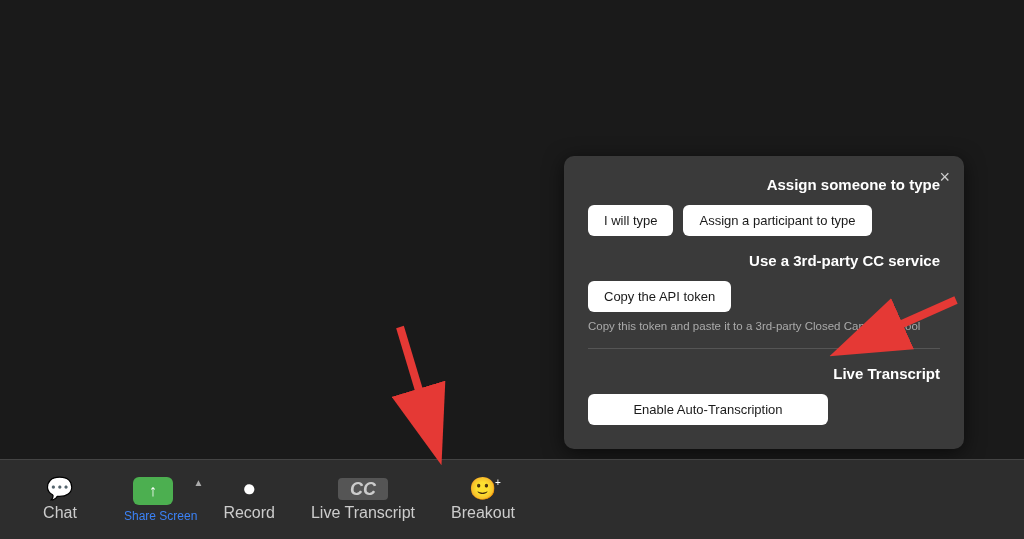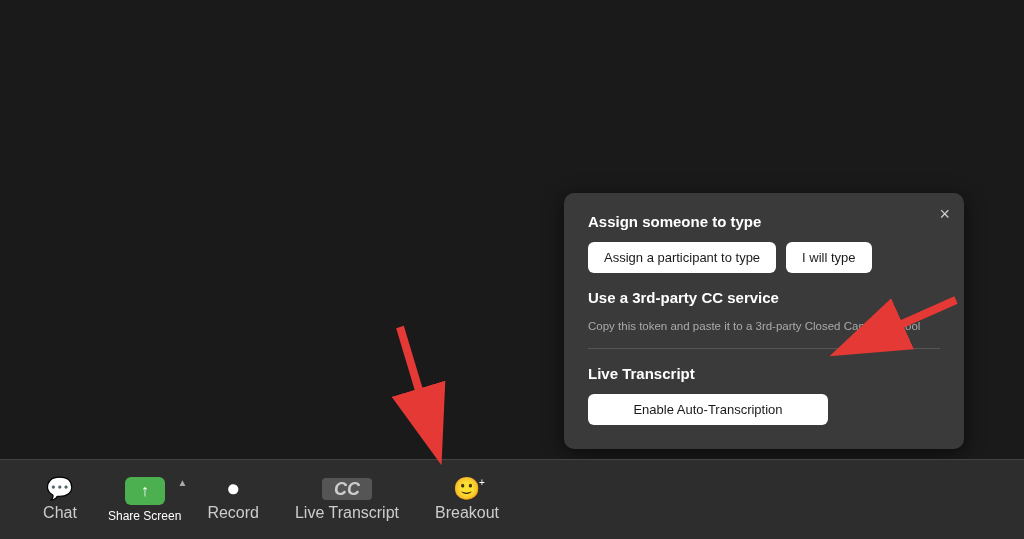--- a/index.html
+++ b/index.html
@@ -69,21 +69,22 @@
       width: 40px;
       height: 28px;
       display: flex;
       align-items: center;
       justify-content: center;
       color: #fff;
       font-size: 16px;
     }
     .share-screen-btn .label {
       font-size: 12px;
-      color: #ffffff;
+      color: #3b82f6;
+      margin-left: 16px;
     }
     .share-screen-chevron {
       position: absolute;
       top: 6px;
       right: 2px;
       font-size: 10px;
       color: #aaa;
     }
 
     
@@ -108,20 +109,21 @@
       font-size: 18px;
       cursor: pointer;
       line-height: 1;
     }
 
     .popup-section-title {
       color: #fff;
       font-size: 15px;
       font-weight: 700;
       margin-bottom: 12px;
+      text-align: right;
     }
 
     .popup-row {
       display: flex;
       gap: 10px;
       margin-bottom: 16px;
     }
 
     .popup-btn {
       background: #fff;
@@ -203,25 +205,26 @@
     </defs>
     <line x1="110" y1="5" x2="20" y2="45" stroke="#e53935" stroke-width="8" marker-end="url(#arrowhead2)"></line>
   </svg>
 </div>
 
 <div class="popup">
   <button class="popup-close">×</button>
 
   <div class="popup-section-title">Assign someone to type</div>
   <div class="popup-row">
+    <button class="popup-btn">I will type</button>
     <button class="popup-btn">Assign a participant to type</button>
-    <button class="popup-btn">I will type</button>
   </div>
 
   <div class="popup-section-title">Use a 3rd-party CC service</div>
+  <button class="popup-btn">Copy the API token</button>
   <div class="popup-copy-desc">Copy this token and paste it to a 3rd-party Closed Captioning tool</div>
 
   <hr class="popup-divider">
 
   <div class="popup-section-title">Live Transcript</div>
   <button class="popup-live-btn">Enable Auto-Transcription</button>
 </div>
 
 <div class="toolbar">
 

